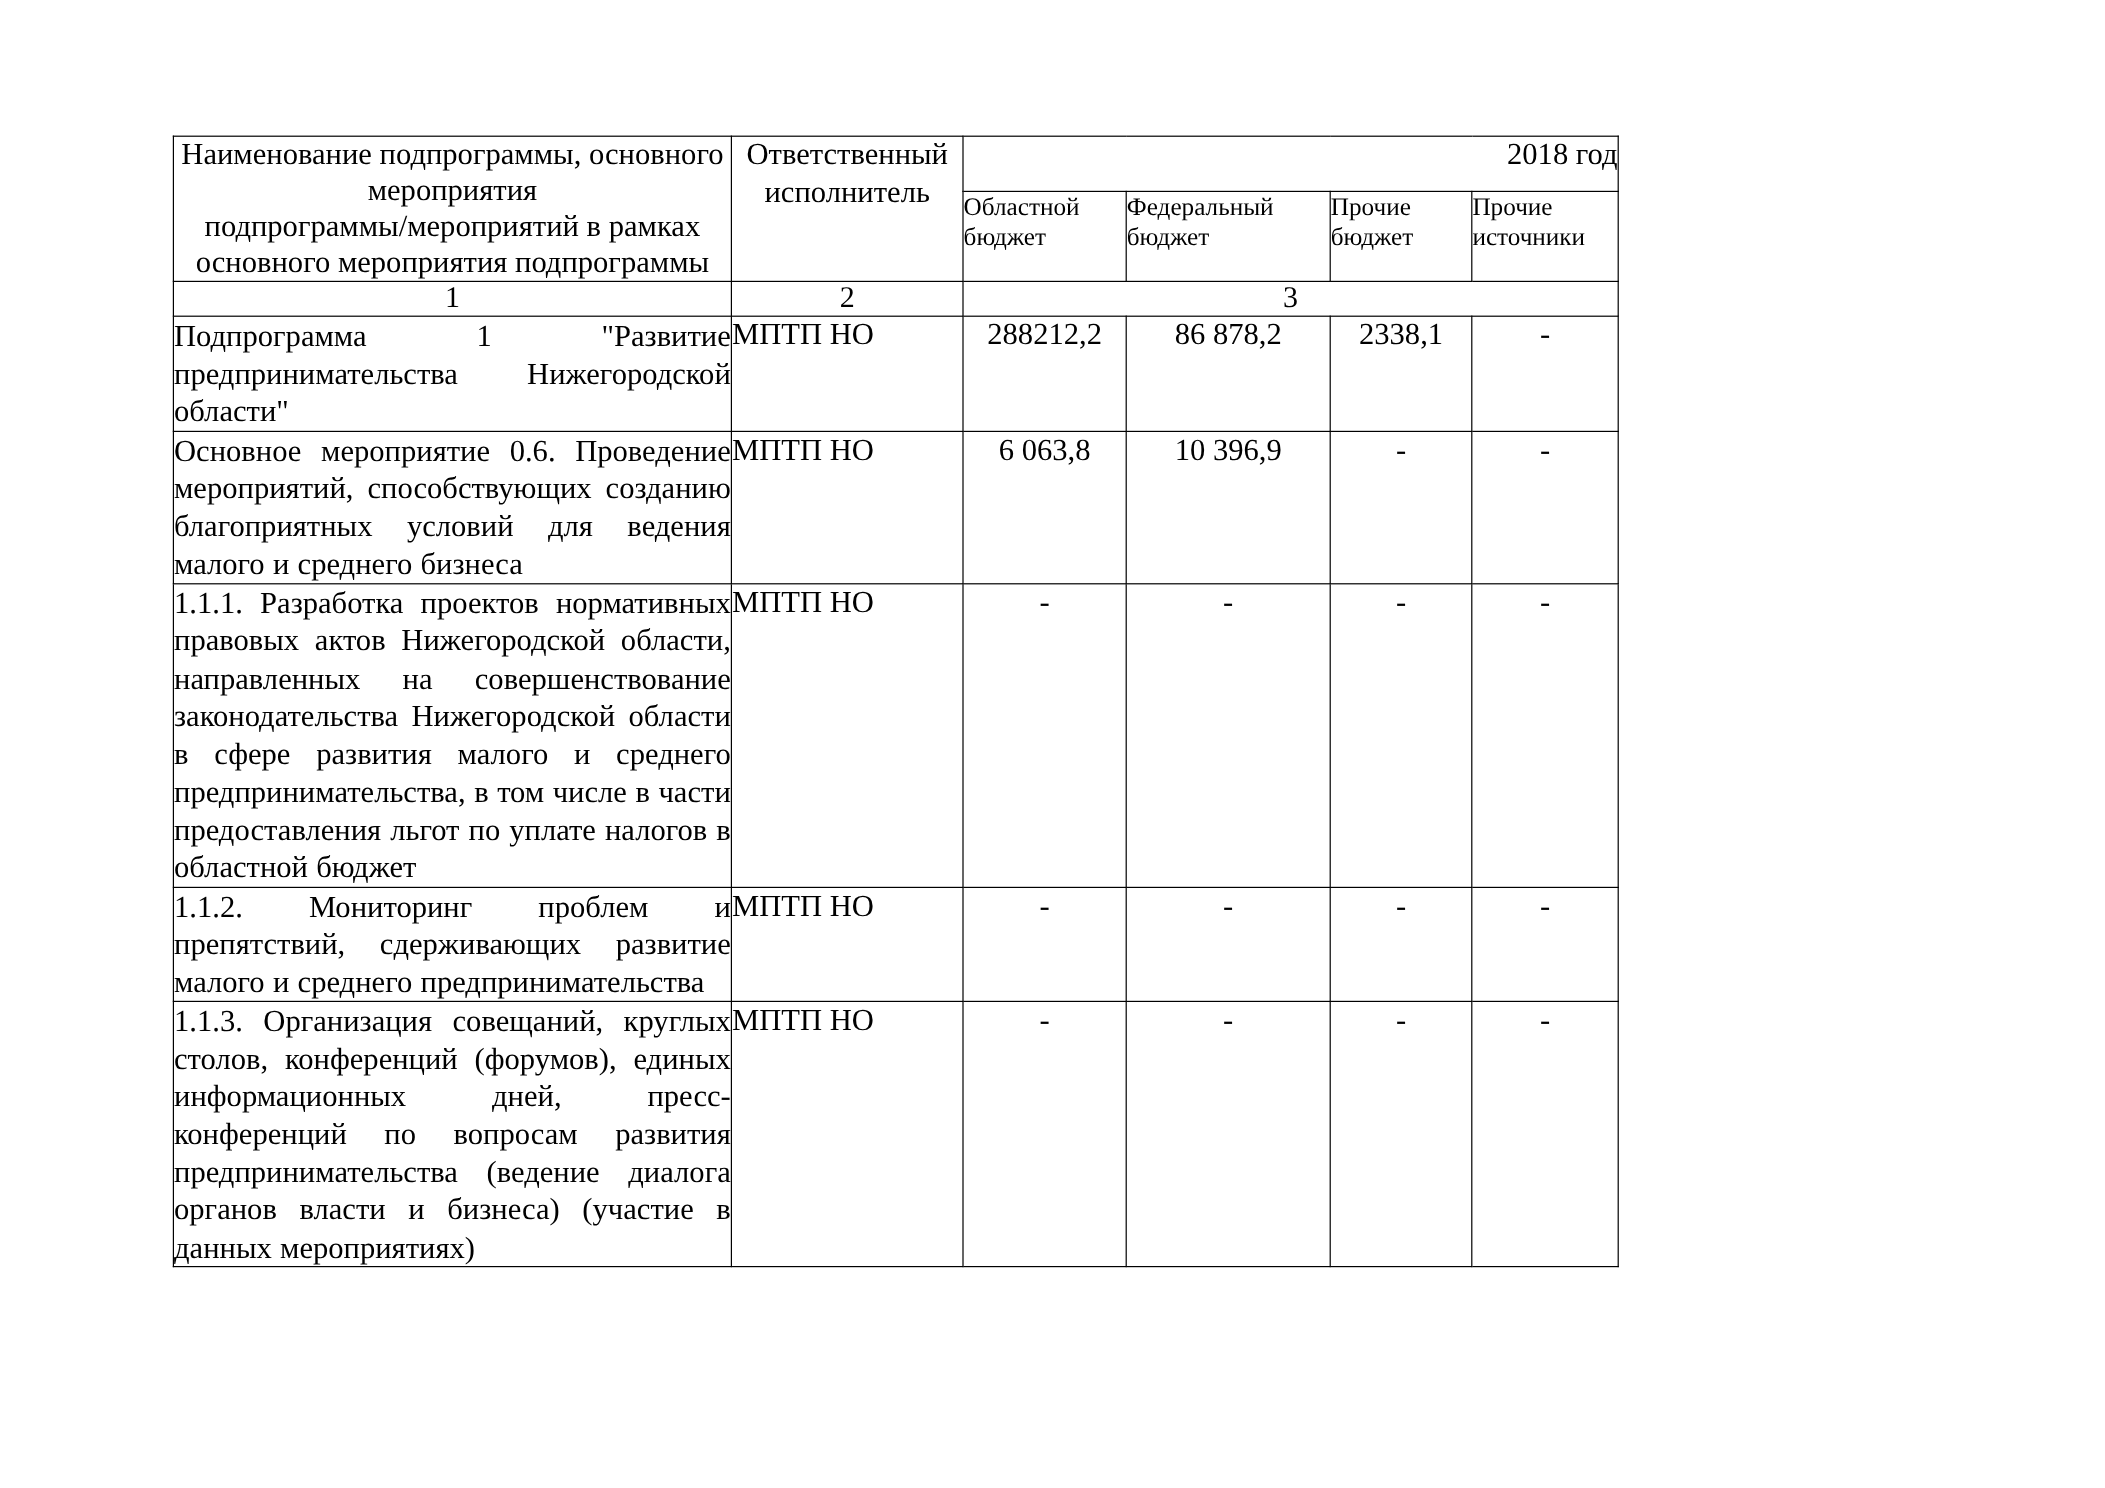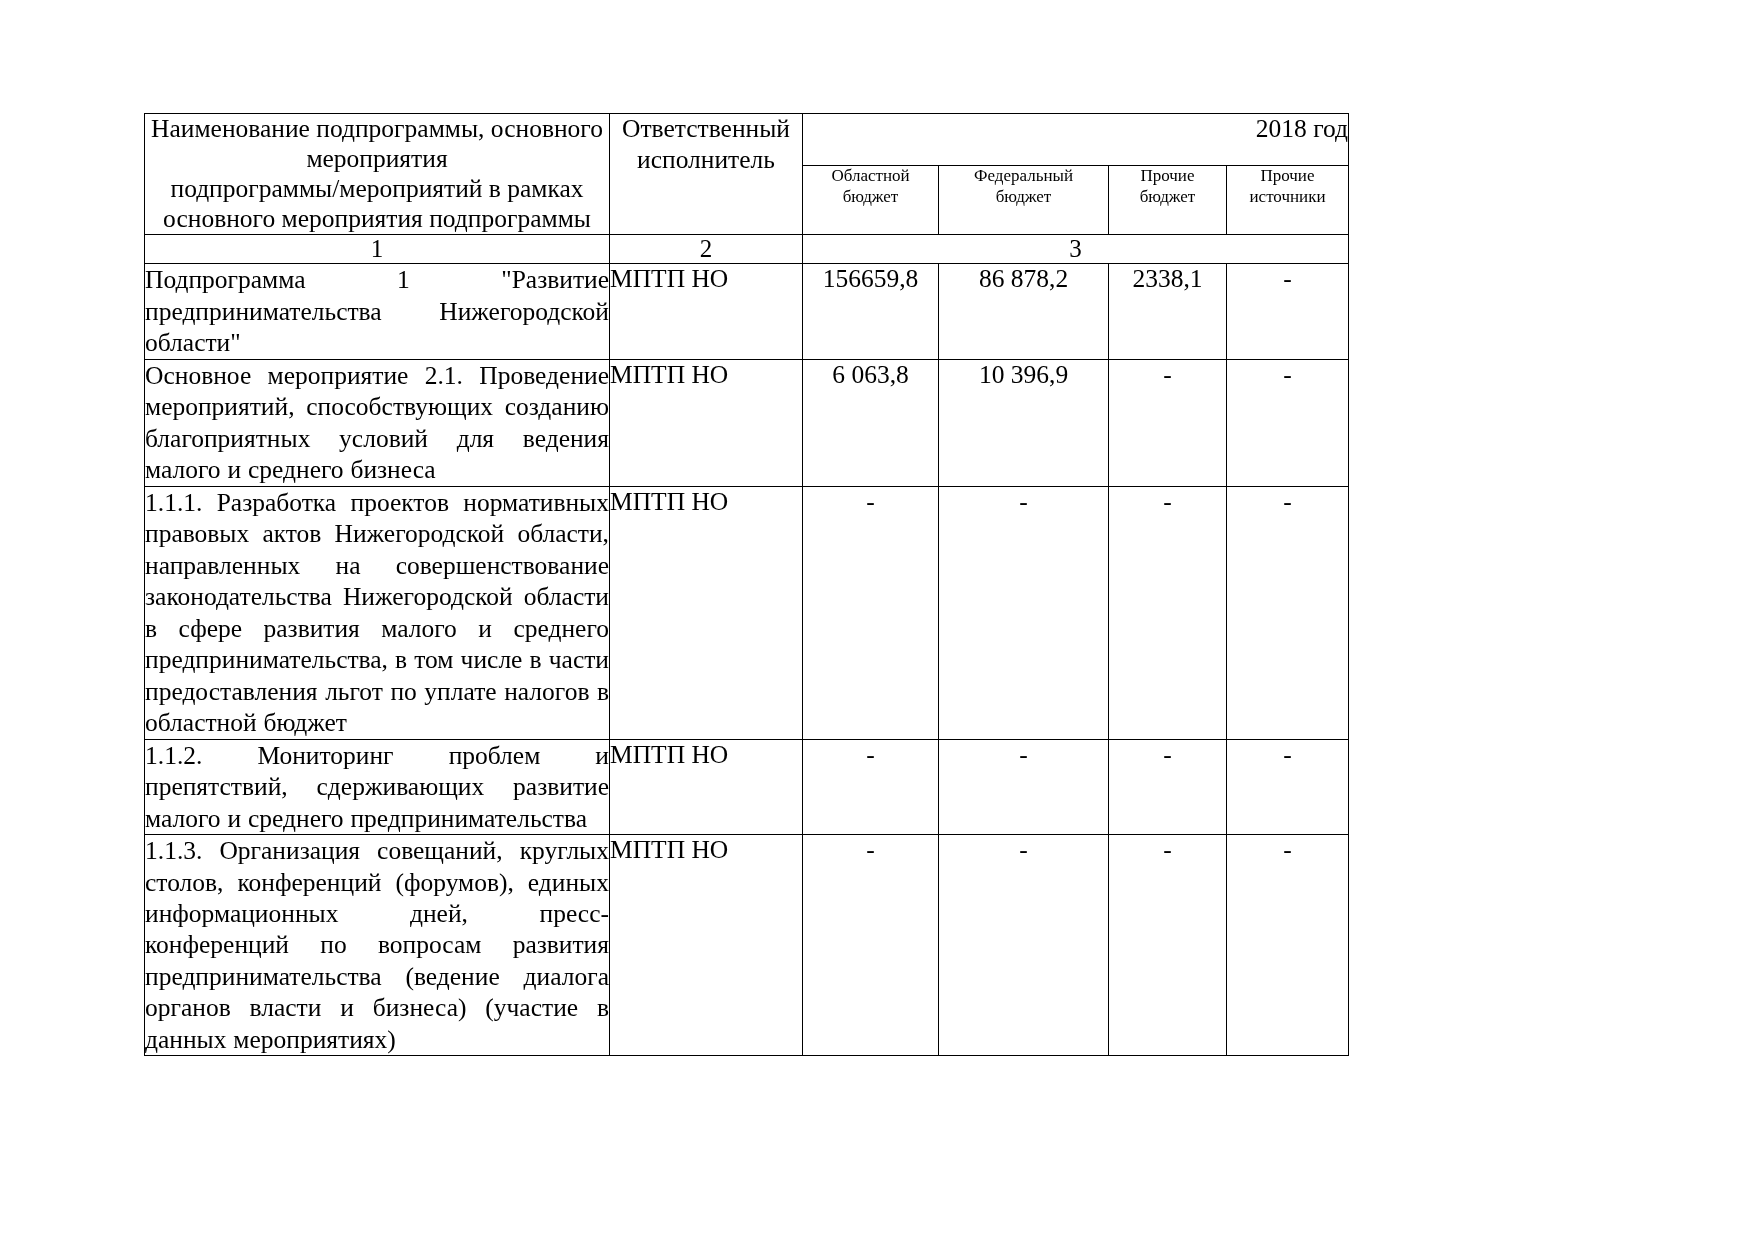--- a/index.html
+++ b/index.html
@@ -63,22 +63,22 @@
     vertical-align: top;
   }
   .hd-year {
     text-align: right;
     font-size: 25.5px;
     line-height: 1.2;
     padding: 13px 4px 12px 4px;
     vertical-align: top;
   }
   .hd-budget {
-    text-align: center;
-    font-size: 17px;
+    text-align: left;
+    font-size: 21px;
     line-height: 1.2;
     padding: 10px 4px 12px 4px;
     vertical-align: top;
   }
   .num-row td {
     text-align: center;
     font-size: 25px;
     padding: 12px 4px 22px 4px;
     vertical-align: top;
   }
@@ -156,28 +156,28 @@
       <tbody>
         <tr class="num-row">
           <td>1</td>
           <td>2</td>
           <td colspan="4">3</td>
         </tr>
 
         <tr>
           <td class="cell-title">Подпрограмма 1 "Развитие предпринимательства Нижегородской области"</td>
           <td class="cell-exec">МПТП НО</td>
-          <td class="cell-num">156659,8</td>
+          <td class="cell-num">288212,2</td>
           <td class="cell-num">86 878,2</td>
           <td class="cell-num">2338,1</td>
           <td class="cell-num">-</td>
         </tr>
 
         <tr>
-          <td class="cell-title">Основное мероприятие 2.1. Проведение мероприятий, способствующих созданию благоприятных условий для ведения малого и среднего бизнеса</td>
+          <td class="cell-title">Основное мероприятие 0.6. Проведение мероприятий, способствующих созданию благоприятных условий для ведения малого и среднего бизнеса</td>
           <td class="cell-exec">МПТП НО</td>
           <td class="cell-num">6 063,8</td>
           <td class="cell-num">10 396,9</td>
           <td class="cell-num">-</td>
           <td class="cell-num">-</td>
         </tr>
 
         <tr>
           <td class="cell-title">1.1.1. Разработка проектов нормативных правовых актов Нижегородской области, направленных на совершенствование законодательства Нижегородской области в сфере развития малого и среднего предпринимательства, в том числе в части предоставления льгот по уплате налогов в областной бюджет</td>
           <td class="cell-exec">МПТП НО</td>

